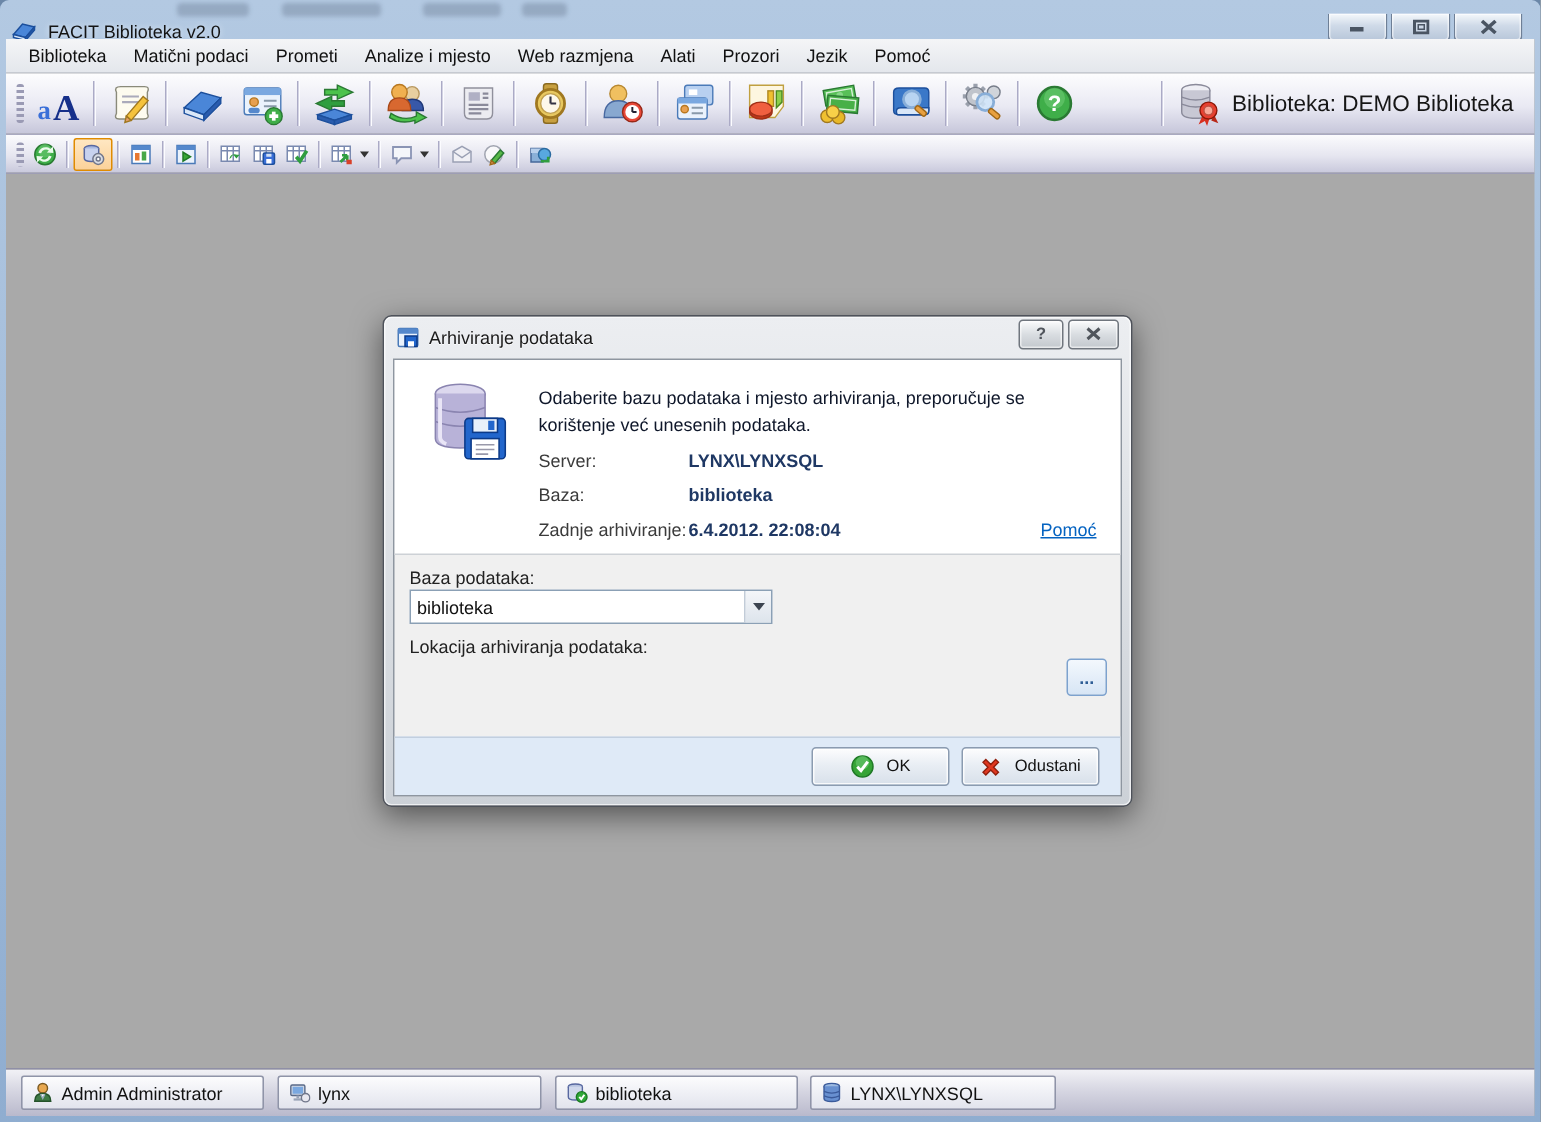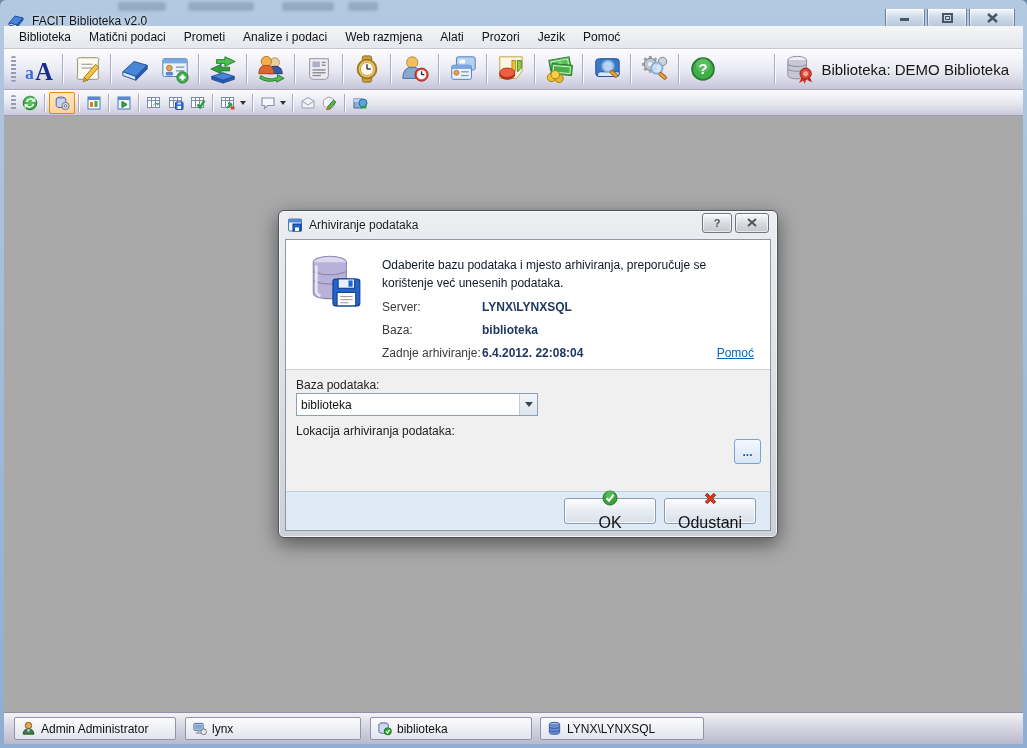--- a/index.html
+++ b/index.html
@@ -33,21 +33,21 @@
   .tb-btn{width:40px;height:36px;display:flex;align-items:center;justify-content:center;border-radius:3px;}
   .tb-sep{width:1px;height:30px;background:#abaac6;border-right:1px solid #fcfcff;margin:0 3px;}
   .tb2-btn{width:22px;height:20px;display:flex;align-items:center;justify-content:center;border-radius:2px;}
   .tb2-btn.selected{background:linear-gradient(#ffe7c2,#fbd29a);border:1px solid #e08b00;width:24px;height:20px;}
   .tb2-sep{width:1px;height:18px;background:#abaac6;border-right:1px solid #fcfcff;margin:0 3px;}
   .caret{width:0;height:0;border-left:3px solid transparent;border-right:3px solid transparent;border-top:4px solid #333;margin:0 3px 0 1px;}
   .tb-right{margin-left:auto;display:flex;align-items:center;gap:6px;padding-right:10px;}
   .tb-label{font-size:15px;color:#161616;}
 
   
-  .dialog{position:absolute;left:274px;top:184px;width:498px;height:326px;border:1px solid #4e525a;border-radius:6px;
+  .dialog{position:absolute;left:251px;top:184px;width:498px;height:326px;border:1px solid #4e525a;border-radius:6px;
           background:linear-gradient(#eceef1,#ccd1d7);box-shadow:0 6px 20px rgba(0,0,0,.5),inset 0 0 0 1px rgba(255,255,255,.65);}
   .dlg-titlebar{height:27px;display:flex;align-items:center;padding:0 8px;cursor:default;}
   .dlg-title{font-size:12px;color:#1a1a1a;margin-left:6px;text-shadow:0 1px 0 rgba(255,255,255,.8);}
   .dlg-ctrls{margin-left:auto;display:flex;gap:3px;margin-top:-4px;}
   .dlg-ctrl{height:18px;border:1px solid #70767e;border-radius:3px;background:linear-gradient(#fafbfc,#d9dde1 50%,#c3c8cd);
             display:flex;align-items:center;justify-content:center;font-size:11px;font-weight:bold;color:#50555c;
             box-shadow:inset 0 0 0 1px rgba(255,255,255,.6);}
   .dlg-ctrl.help{width:28px;} .dlg-ctrl.close{width:32px;}
   .dlg-content{position:absolute;left:6px;right:6px;top:28px;bottom:6px;border:1px solid #8e96a0;background:#f0f0f0;
                display:flex;flex-direction:column;overflow:hidden;}
@@ -65,22 +65,22 @@
   .combo-btn{width:17px;height:100%;display:flex;align-items:center;justify-content:center;background:linear-gradient(#f4f6f9,#dde4ec);border-left:1px solid #c2ccd8;}
   .combo-arrow{width:0;height:0;border-left:4px solid transparent;border-right:4px solid transparent;border-top:5px solid #3c4450;}
   .text-input{position:absolute;left:10px;top:70px;width:426px;height:19px;border:1px solid #a3aeba;background:#fdfdfe;
               font-size:12px;color:#111;padding:0 4px;font-family:"Liberation Sans",sans-serif;}
   .browse-btn{position:absolute;left:448px;top:69px;width:25px;height:23px;border:1px solid #7da2ce;border-radius:3px;
               background:linear-gradient(#f3f8fd,#d7e5f5);color:#2f5e96;font-size:12px;font-weight:bold;
               display:flex;align-items:center;justify-content:center;}
   .dlg-footer{height:38px;background:#dfeaf7;border-top:1px solid #c2cfdf;display:flex;align-items:center;
               justify-content:flex-end;gap:8px;padding:0 14px;flex:none;}
   .dlg-btn{width:90px;height:24px;display:flex;align-items:center;justify-content:center;gap:8px;
-           border:1px solid #8b9bb0;border-radius:3px;font-size:16px;color:#111;
-           background:linear-gradient(#fdfdfe,#e9eef4 45%,#d8e0ea);box-shadow:inset 0 0 0 1px rgba(255,255,255,.8);flex-direction:column;}
+           border:1px solid #8b9bb0;border-radius:3px;font-size:11px;color:#111;
+           background:linear-gradient(#fdfdfe,#e9eef4 45%,#d8e0ea);box-shadow:inset 0 0 0 1px rgba(255,255,255,.8);}
 
   
   .statusbar{position:absolute;left:0;right:0;bottom:0;height:31px;
              background:linear-gradient(#f2f2f6,#d9d9e4 40%,#b9b9cc);border-top:1px solid #8f8fa6;}
   .status-panel{position:absolute;top:4px;height:21px;border:1px solid #8f94a8;border-radius:2px;
                 background:linear-gradient(#fcfcfd,#e2e4ed);display:flex;align-items:center;gap:5px;padding:0 6px;
                 font-size:12px;color:#111;}
   svg{display:block;}
 </style>
 </head>
@@ -126,21 +126,21 @@
       </div>
     </div>
   </div>
 
   <div class="inner">
 
     <div class="menubar">
       <span class="menu-item">Biblioteka</span>
       <span class="menu-item">Matični podaci</span>
       <span class="menu-item">Prometi</span>
-      <span class="menu-item">Analize i podaci</span>
+      <span class="menu-item">Analize i mjesto</span>
       <span class="menu-item">Web razmjena</span>
       <span class="menu-item">Alati</span>
       <span class="menu-item">Prozori</span>
       <span class="menu-item">Jezik</span>
       <span class="menu-item">Pomoć</span>
     </div>
 
     <div class="toolbar1">
       <div class="grip"></div>
 

